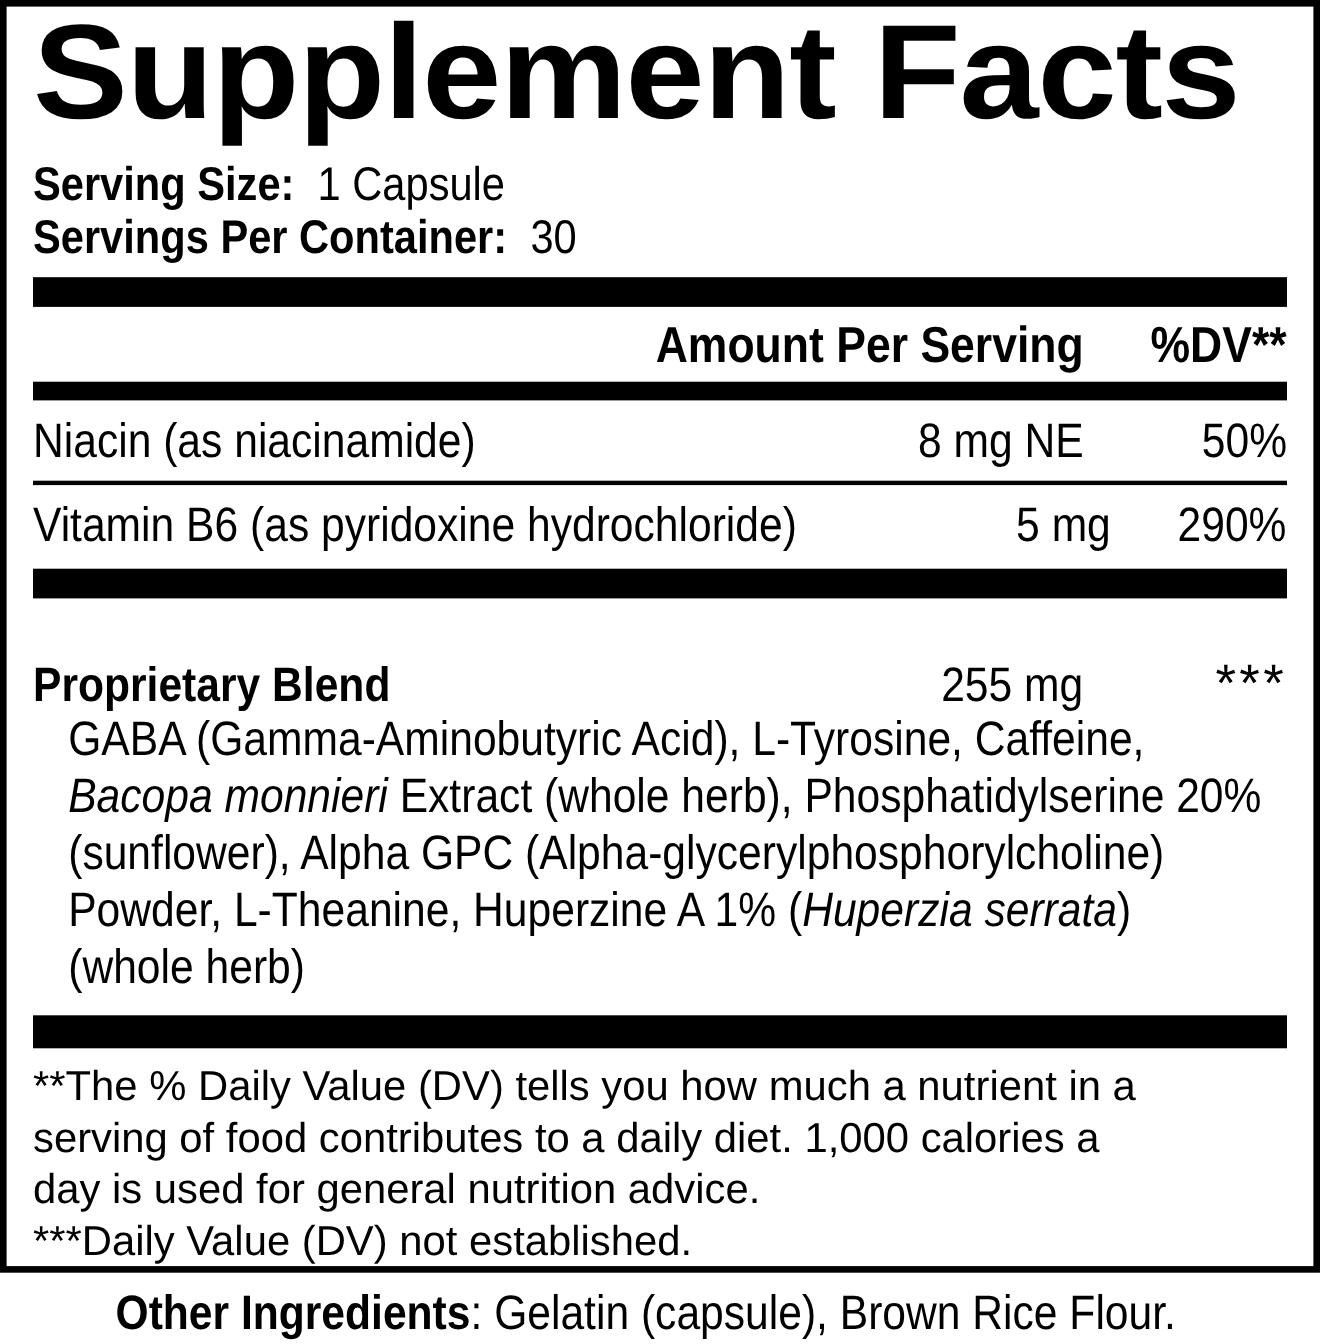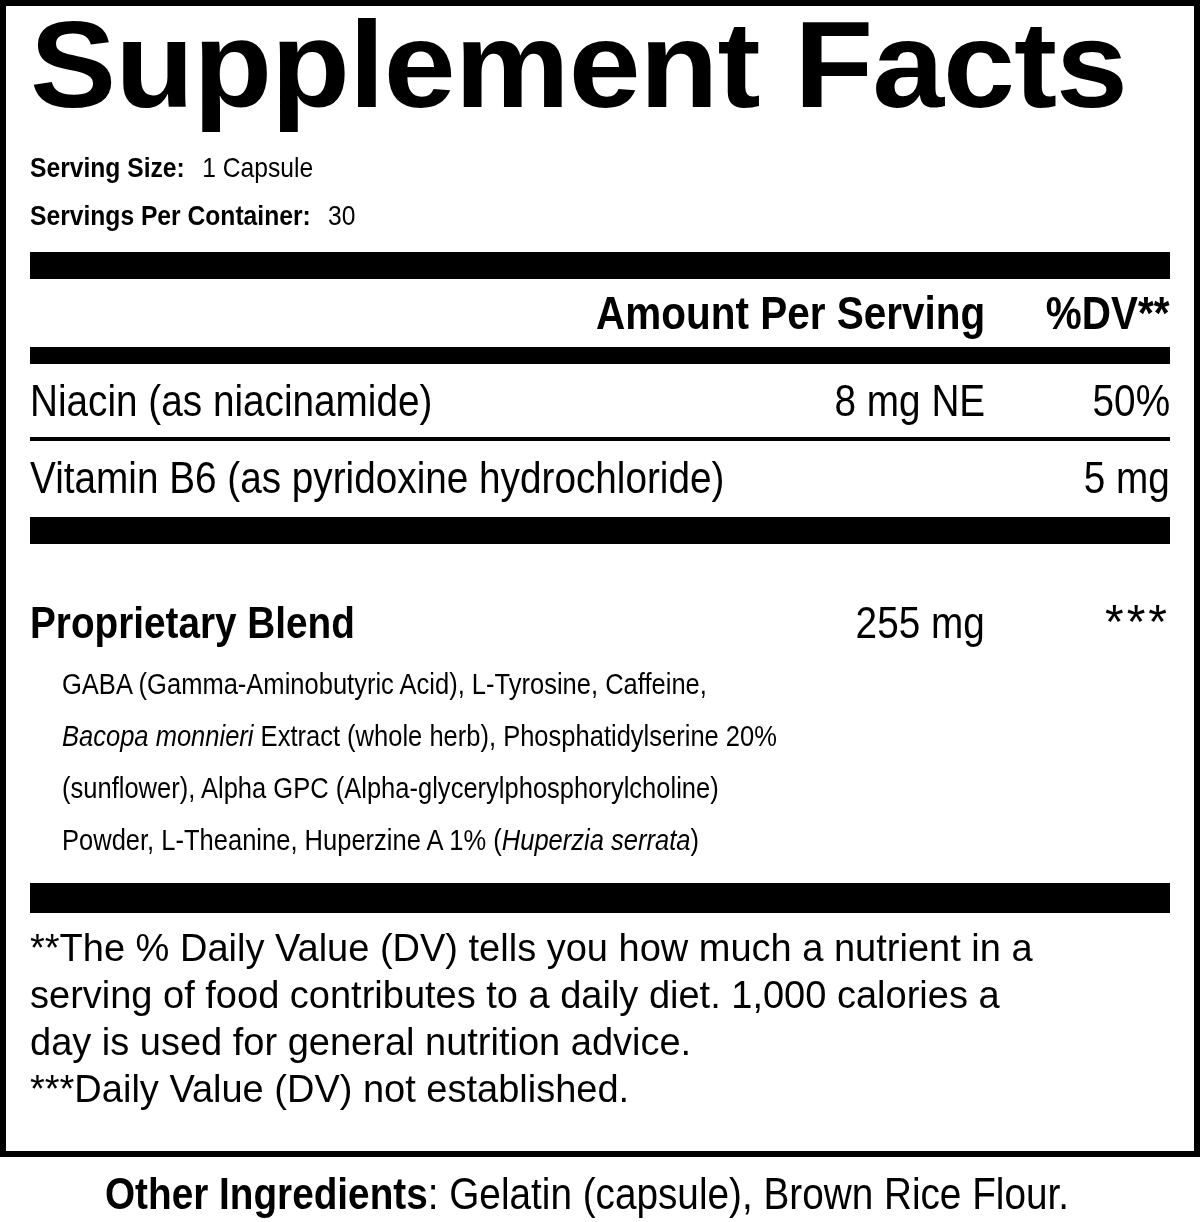--- a/index.html
+++ b/index.html
@@ -28,21 +28,21 @@
 
   .title {
     font-size: 122px;
     font-weight: bold;
     line-height: 118px;
     letter-spacing: -1px;
     white-space: nowrap;
   }
   .title-inner { display: inline-block; transform: scaleX(1.06); transform-origin: 0 50%; }
 
-  .serving-block { margin-top: 20px; font-size: 28px; line-height: 48px; }
+  .serving-block { margin-top: 20px; font-size: 43px; line-height: 48px; }
   .serving-line .val { margin-left: 12px; font-weight: normal; }
 
   .bar { background: #000; }
   .bar-1 { height: 27px; margin-top: 12px; }
   .bar-2 { height: 17px; margin-top: 8px; }
   .bar-3 { height: 27px; }
   .bar-4 { height: 30px; margin-top: 17px; }
 
   .hdr-row {
     display: flex; align-items: flex-end;
@@ -58,21 +58,21 @@
   .n-row .dv { width: 185px; text-align: right; }
   .row-1 { padding: 14px 0 13px 0; }
   .row-2 { padding: 14px 0 16px 0; }
   .sep { border-top: 4px solid #000; }
 
   .prop-row { display: flex; align-items: baseline; margin-top: 20px; font-size: 44px; line-height: 46px; }
   .prop-row .name { flex: 1; margin-top: 36px; }
   .prop-row .amount { width: 220px; text-align: right; }
   .prop-row .dv { width: 185px; text-align: right; font-size: 48px; letter-spacing: 3px; }
 
-  .blend-lines { margin-top: 12px; padding-left: 32px; font-size: 29px; line-height: 52px; }
+  .blend-lines { padding-left: 32px; font-size: 44px; line-height: 52px; }
 
   .footnote { margin-top: 12px; font-size: 38px; line-height: 47px; }
 
   .other-line { margin-top: 14px; margin-left: 2px; font-size: 44px; line-height: 46px; text-align: right; }
 </style>
 </head>
 <body>
 
 <div class="panel">
   <div class="facts-box">
@@ -124,20 +124,23 @@
 
     <div class="sep"></div>
 
     <div class="n-row row-2">
       <span class="name">
         <span class="cnd">Vitamin B6 (as pyridoxine hydrochloride)</span>
       </span>
       <span class="amount">
         <span class="cnd-r">5 mg</span>
       </span>
+      <span class="dv">
+        <span class="cnd-r">290%</span>
+      </span>
     </div>
 
     <div class="bar bar-3"></div>
 
     <div class="prop-row">
       <span class="name">
         <span class="cnd b">Proprietary Blend</span>
       </span>
       <span class="amount">
         <span class="cnd-r">255 mg</span>
@@ -151,20 +154,23 @@
       </div>
       <div class="blend-line">
         <span class="cnd"><span></span><span class="i">Bacopa monnieri</span><span> Extract (whole herb), Phosphatidylserine 20%</span></span>
       </div>
       <div class="blend-line">
         <span class="cnd"><span>(sunflower), Alpha GPC (Alpha-glycerylphosphorylcholine)</span><span class="i"></span><span></span></span>
       </div>
       <div class="blend-line">
         <span class="cnd"><span>Powder, L-Theanine, Huperzine A 1% (</span><span class="i">Huperzia serrata</span><span>)</span></span>
       </div>
+      <div class="blend-line">
+        <span class="cnd"><span>(whole herb)</span><span class="i"></span><span></span></span>
+      </div>
     </div>
 
     <div class="bar bar-4"></div>
 
     <div class="footnote">
       <div>**The % Daily Value (DV) tells you how much a nutrient in a</div>
       <div>serving of food contributes to a daily diet. 1,000 calories a</div>
       <div>day is used for general nutrition advice.</div>
       <div>***Daily Value (DV) not established.</div>
     </div>

